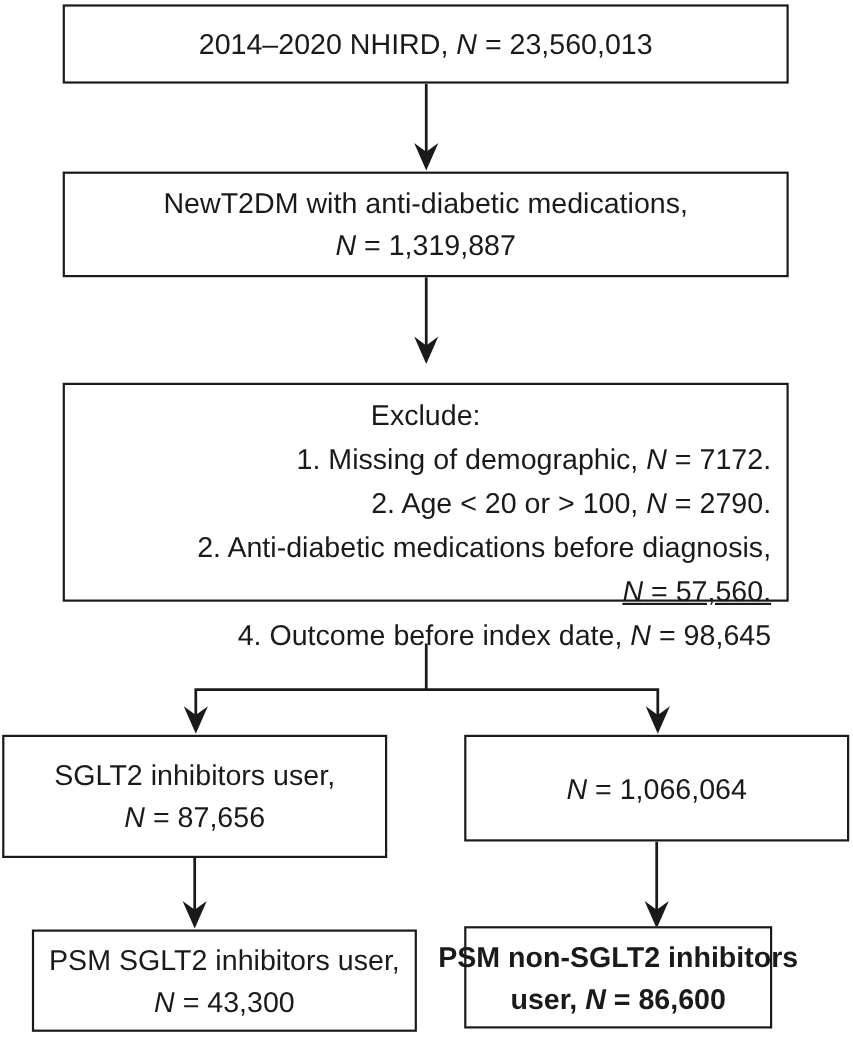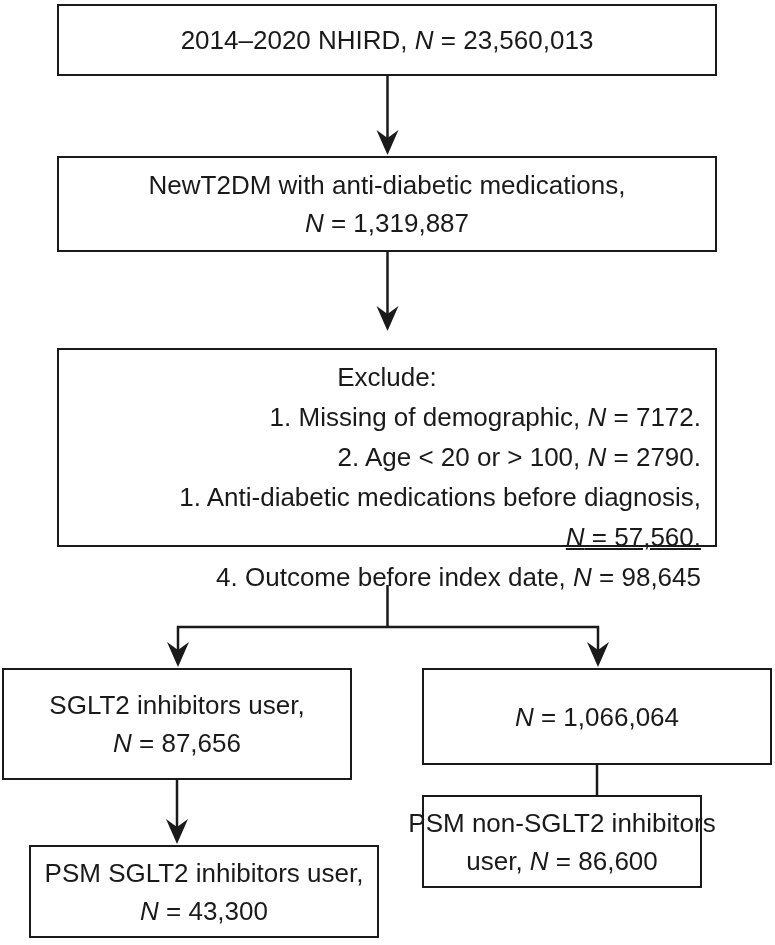--- a/index.html
+++ b/index.html
@@ -40,21 +40,21 @@
     text-align: center;
     line-height: 38px;
   }
   .b1 { left: 57px;  top: 4px;   width: 660px; height: 72px; }
   .b2 { left: 57px;  top: 156px; width: 660px; height: 96px; }
   .b3 { left: 57px;  top: 332px; width: 660px; height: 199px;
         padding: 7px 14px 0 14px; line-height: 40px; margin-top: 16px; }
   .b4 { left: 2px;   top: 668px; width: 350px; height: 112px; }
   .b5 { left: 422px; top: 668px; width: 350px; height: 97px; }
   .b6 { left: 2px;   top: 845px; width: 350px; height: 93px; margin-left: 27px; }
-  .b7 { left: 422px; top: 795px; width: 280px; height: 93px; }
+  .b7 { left: 422px; top: 842px; width: 280px; height: 93px; font-weight: bold; }
   .line { white-space: nowrap; text-align: right; }
   .line.center { text-align: center; }
   .line.indent { padding-left: 31px; text-decoration: underline; }
   .it { font-style: italic; }
 </style>
 </head>
 <body>
 
 <div class="figure">
 
@@ -83,21 +83,21 @@
 
   <div class="box b2 centered">
     <div class="line">NewT2DM with anti-diabetic medications,</div>
     <div class="line"><span class="it">N</span> = 1,319,887</div>
   </div>
 
   <div class="box b3">
     <div class="line center">Exclude:</div>
     <div class="line">1. Missing of demographic, <span class="it">N</span> = 7172.</div>
     <div class="line">2. Age &lt; 20 or &gt; 100, <span class="it">N</span> = 2790.</div>
-    <div class="line">1. Anti-diabetic medications before diagnosis,</div>
+    <div class="line">2. Anti-diabetic medications before diagnosis,</div>
     <div class="line indent"><span class="it">N</span> = 57,560.</div>
     <div class="line">4. Outcome before index date, <span class="it">N</span> = 98,645</div>
   </div>
 
   <div class="box b4 centered">
     <div class="line">SGLT2 inhibitors user,</div>
     <div class="line"><span class="it">N</span> = 87,656</div>
   </div>
 
   <div class="box b5 centered">

